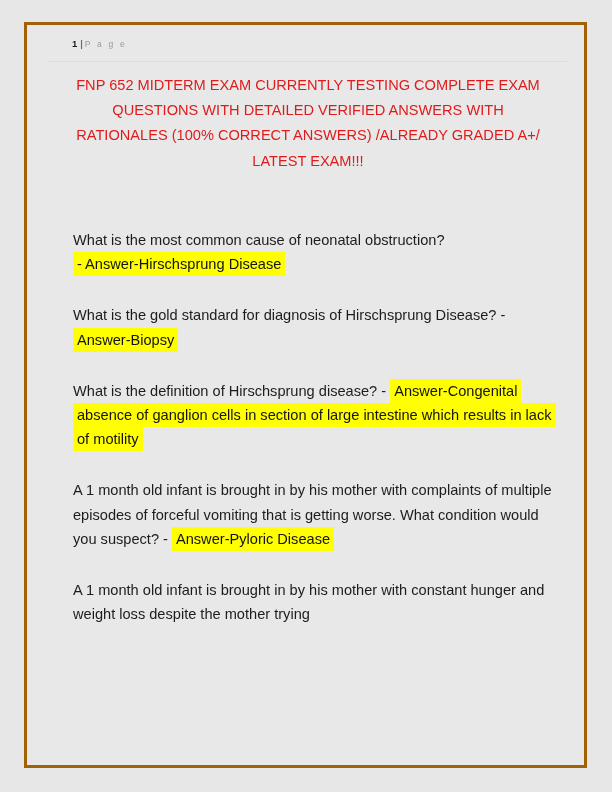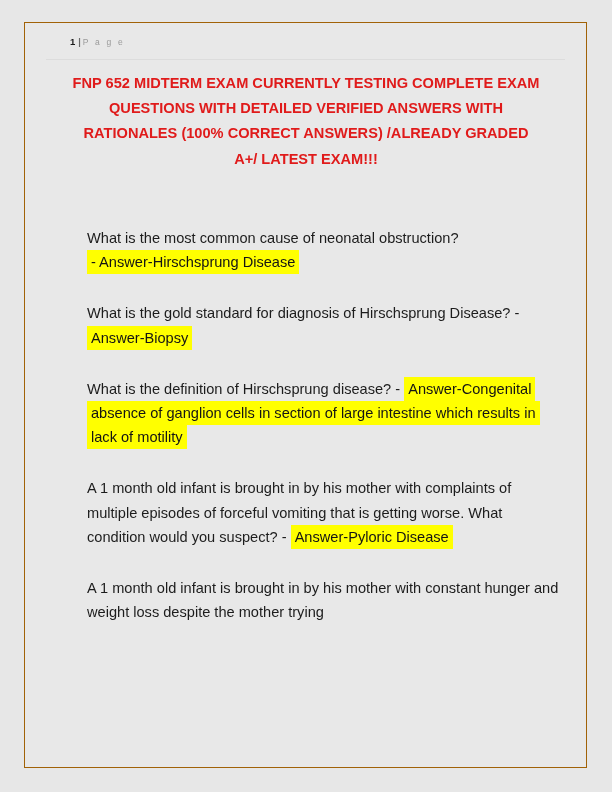--- a/index.html
+++ b/index.html
@@ -16,21 +16,21 @@
   }
 
   
   .page-sheet {
     position: absolute;
     left: 24px;
     top: 22px;
     width: 563px;
     height: 746px;
     background: #e8e8e8;
-    border: 1px solid #a16207;
+    border: 3px solid #a16207;
     box-sizing: border-box;
     overflow: hidden;
   }
 
   
   .page-header {
     position: absolute;
     left: 0;
     top: 0;
     width: 100%;
@@ -68,38 +68,38 @@
   }
 
   
   .doc-title {
     position: absolute;
     left: 46px;
     top: 48px;
     width: 470px;
     text-align: center;
     color: #e01b1b;
-    font-weight: bold;
+    font-weight: normal;
     font-size: 14.6px;
     line-height: 25.2px;
     letter-spacing: 0px;
   }
 
   
   .doc-body {
     position: absolute;
     left: 46px;
     top: 203px;
     width: 492px;
     font-size: 14.6px;
     line-height: 24.2px;
     color: #1c1c1c;
   }
   .qa-block {
-    margin: 0 0 27px 16px;
+    margin: 0 0 27px 0;
   }
   .qa-block p {
     margin: 0;
   }
   mark.hl {
     background: #ffff00;
     color: #141414;
     padding: 4px;
     box-decoration-break: clone;
     -webkit-box-decoration-break: clone;

